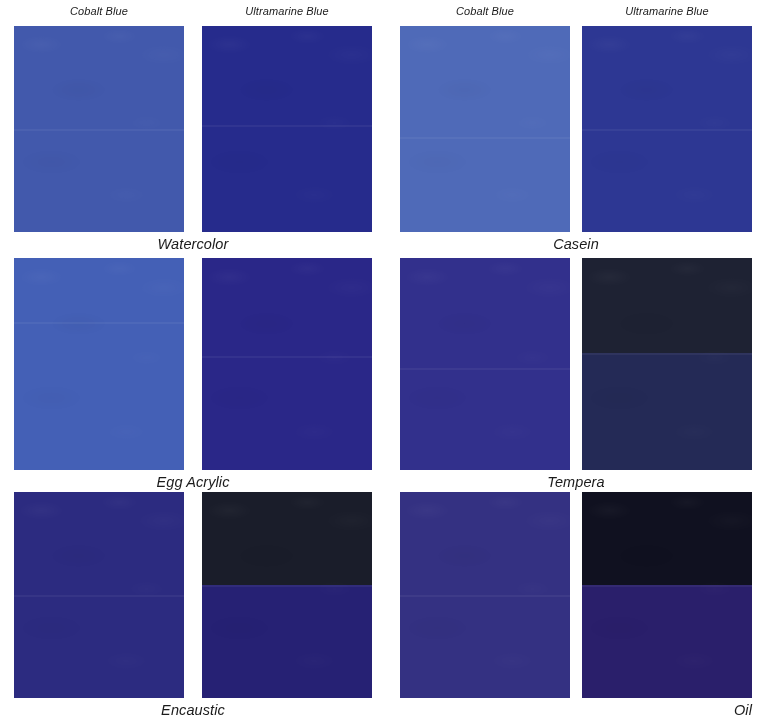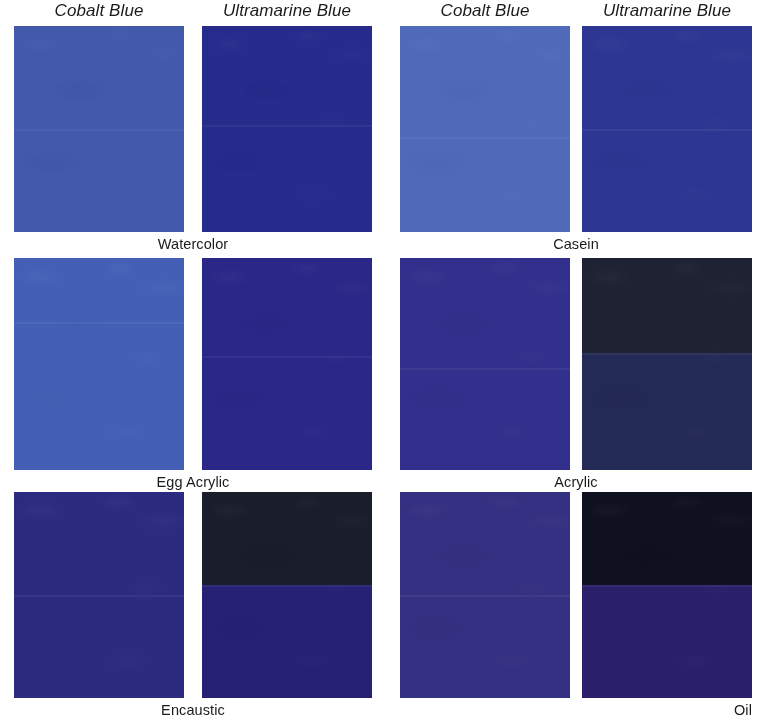--- a/index.html
+++ b/index.html
@@ -33,21 +33,21 @@
     width: 768px;
     height: 26px;
   }
   .pigment-header {
     position: absolute;
     top: 0;
     height: 26px;
     line-height: 22px;
     text-align: center;
     font-style: italic;
-    font-size: 17px;
+    font-size: 11px;
     letter-spacing: 0.1px;
     color: #1b1b1b;
     white-space: nowrap;
   }
 
   
   .media-panel {
     position: absolute;
   }
   .swatch-pair {
@@ -94,20 +94,21 @@
     width: 100%;
     height: 2px;
     background: rgba(255,255,255,0.05);
     pointer-events: none;
   }
 
   
   .media-caption {
     position: absolute;
     text-align: center;
+    font-style: italic;
     font-size: 14.5px;
     line-height: 20px;
     letter-spacing: 0.1px;
     color: #1b1b1b;
     white-space: nowrap;
   }
 </style>
 </head>
 <body>
 
@@ -174,21 +175,21 @@
             <div class="swatch-seam" style="top: 52%;"></div>
           </div>
           <div class="swatch" title="Ultramarine Blue — Acrylic" style="left: 182px; width: 170px;">
             <div class="swatch-band top" style="background: rgb(30, 34, 51); height: 45%;"></div>
             <div class="swatch-band bottom" style="background: rgb(36, 42, 86); height: 55%;"></div>
             <div class="swatch-texture"></div>
             <div class="swatch-seam" style="top: 45%;"></div>
           </div>
         </div>
       </div>
-      <div class="media-caption" style="left: 400px; top: 472px; width: 352px;">Acrylic</div>
+      <div class="media-caption" style="left: 400px; top: 472px; width: 352px;">Tempera</div>
       <div class="media-panel" style="left: 14px; top: 492px; width: 358px; height: 206px;">
         <div class="swatch-pair" style="height: 206px;">
           <div class="swatch" title="Cobalt Blue — Encaustic" style="left: 0px; width: 170px;">
             <div class="swatch-band top" style="background: rgb(44, 43, 128); height: 100%;"></div>
             <div class="swatch-texture"></div>
             <div class="swatch-seam" style="top: 50%;"></div>
           </div>
           <div class="swatch" title="Ultramarine Blue — Encaustic" style="left: 188px; width: 170px;">
             <div class="swatch-band top" style="background: rgb(26, 29, 42); height: 45%;"></div>
             <div class="swatch-band bottom" style="background: rgb(38, 33, 116); height: 55%;"></div>

